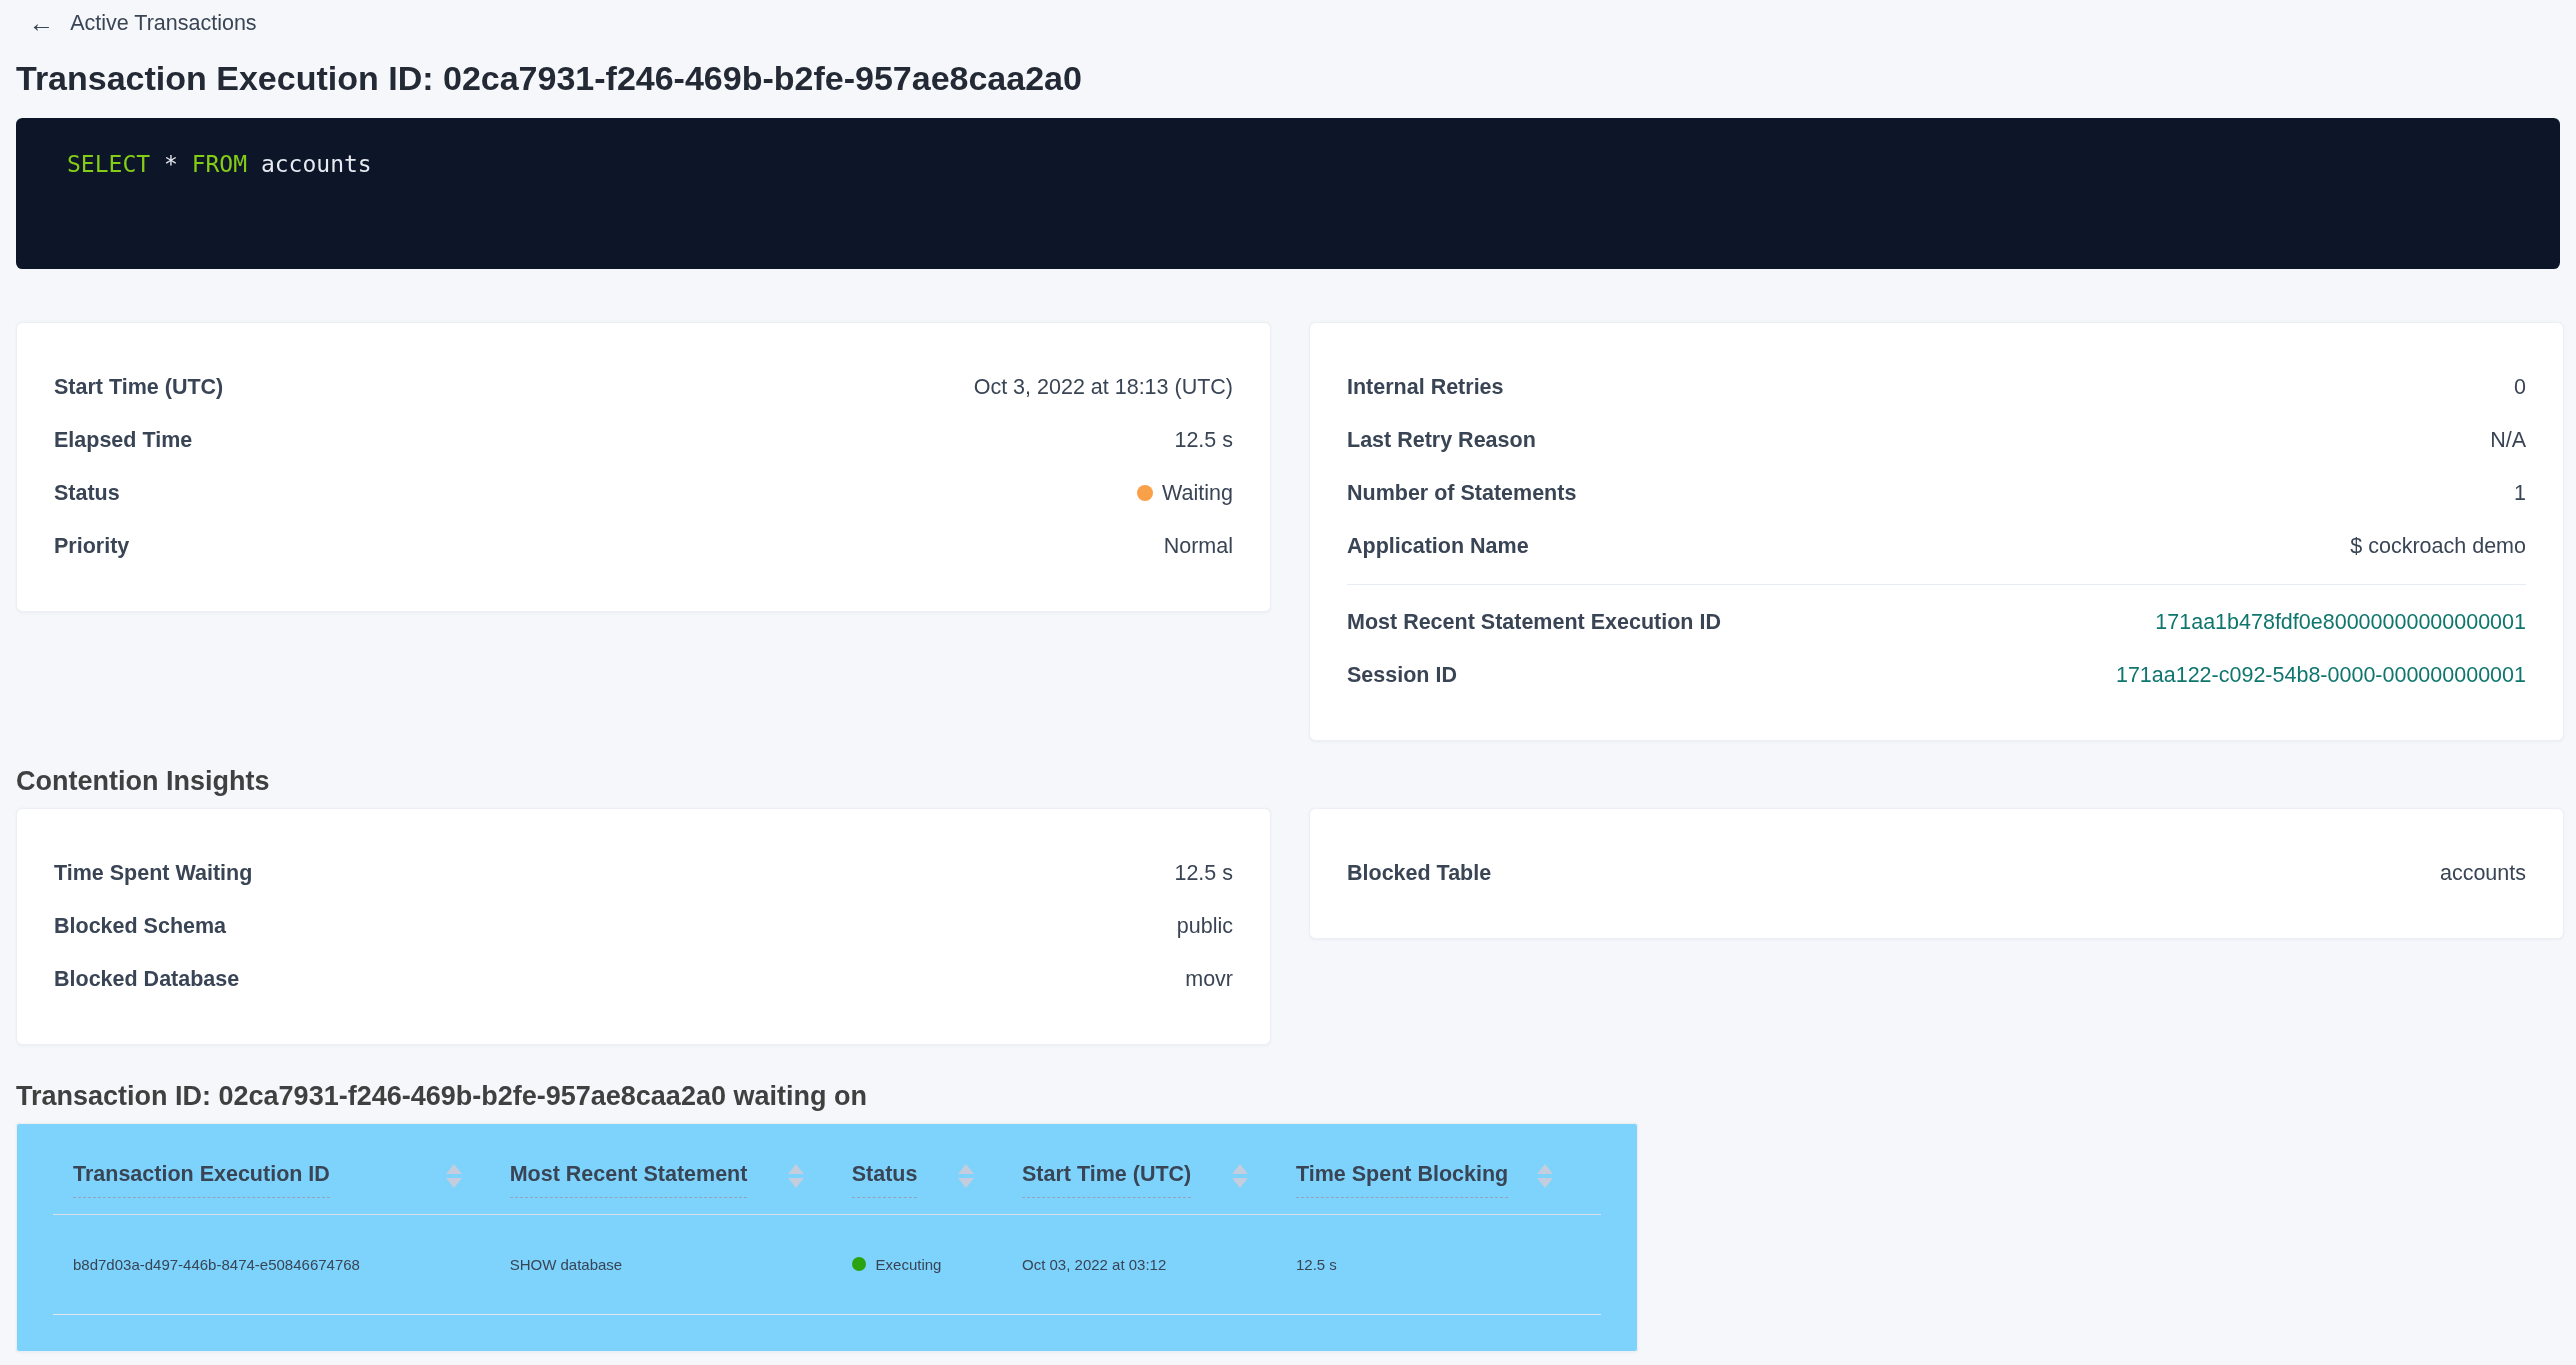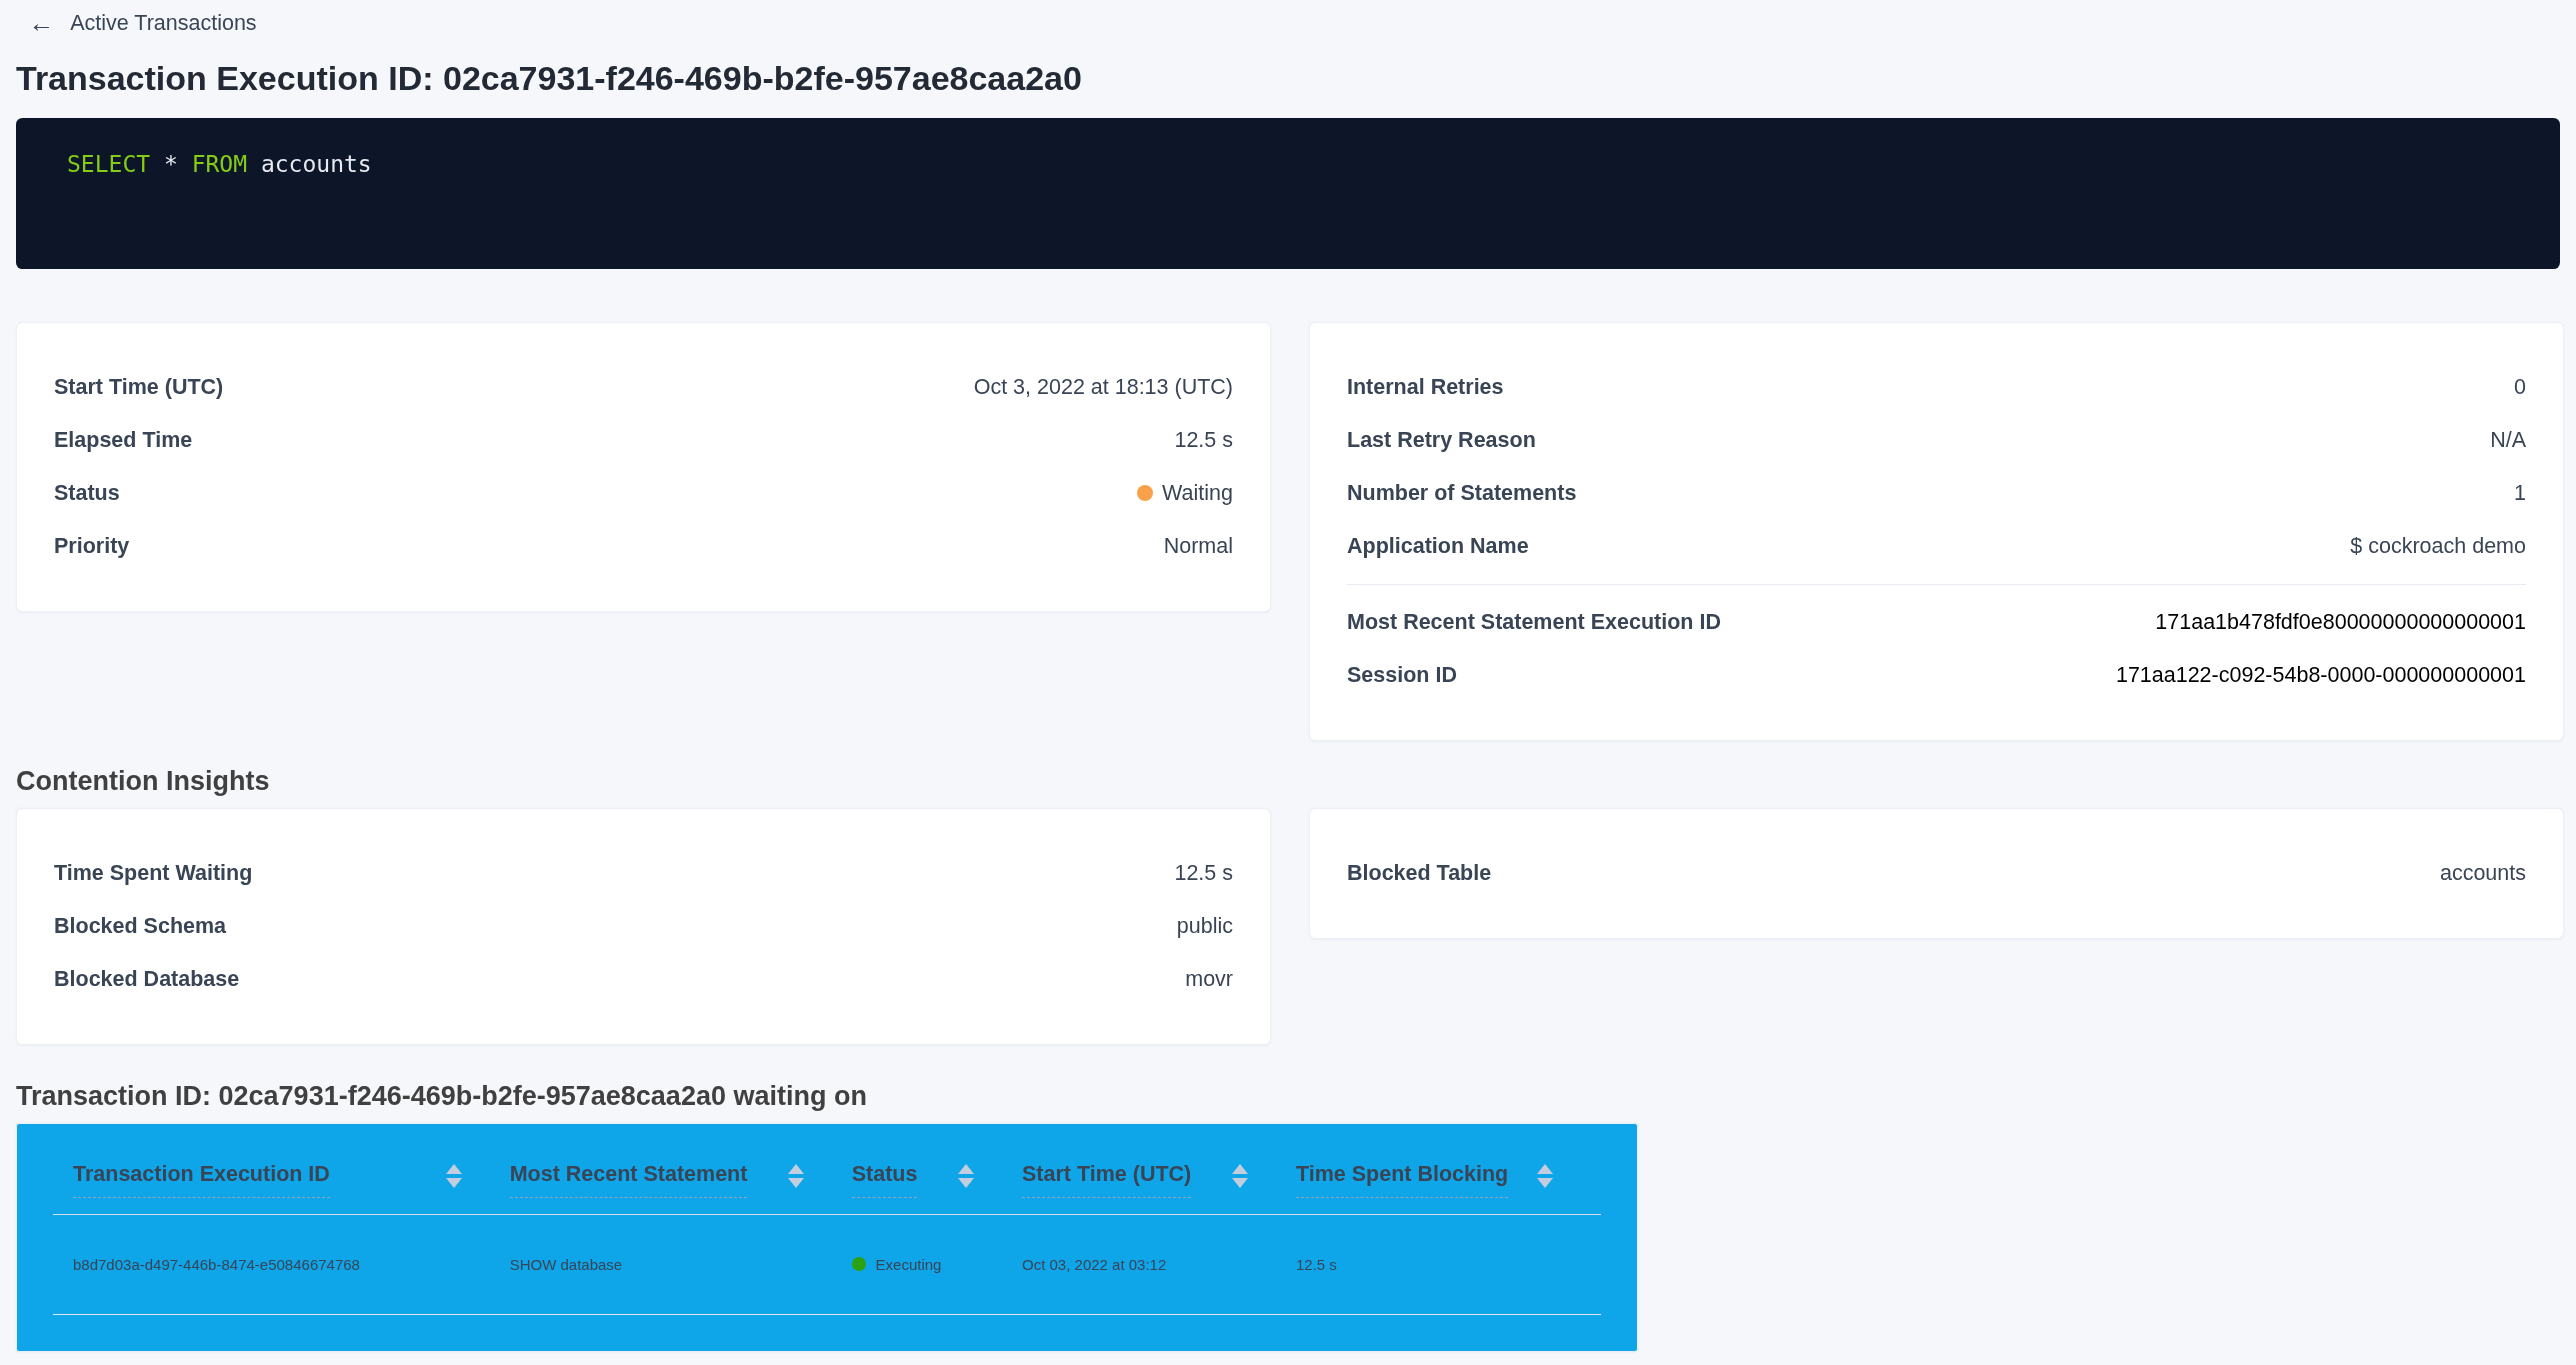--- a/index.html
+++ b/index.html
@@ -71,21 +71,21 @@
   .card-half { width: 1255px; flex: 0 0 auto; }
 
   .kv-row {
     height: 53px;
     display: flex;
     align-items: center;
     justify-content: space-between;
   }
   .kv-label { font-size: 21.5px; font-weight: 700; color: #394455; }
   .kv-value { font-size: 21.5px; color: #394455; text-align: right; }
-  .kv-value.link { color: #000000; text-decoration: none; cursor: pointer; }
+  .kv-value.link { color: #0f766e; text-decoration: none; cursor: pointer; }
   .card-divider {
     border: none;
     border-top: 1.6px solid #e7ecf3;
     margin: 11px 0;
   }
 
   .dot {
     display: inline-block;
     width: 16px; height: 16px;
     border-radius: 50%;
@@ -104,21 +104,21 @@
     font-weight: 700;
     color: #404040;
   }
   .contention-heading { margin-top: 24px; }
   .waiting-heading { margin-top: 35px; }
 
   
   .table-card {
     margin-top: 11px;
     width: 1622px;
-    background: #0ea5e9;
+    background: #7dd3fc;
     border: 0.8px solid #eceff5;
     border-radius: 3.2px;
     padding: 38px 36px 36px 36px;
     box-shadow: 0 0.8px 2.4px rgba(60, 78, 110, 0.06);
   }
   table.waiting-table {
     width: 100%;
     border-collapse: collapse;
     table-layout: fixed;
   }

